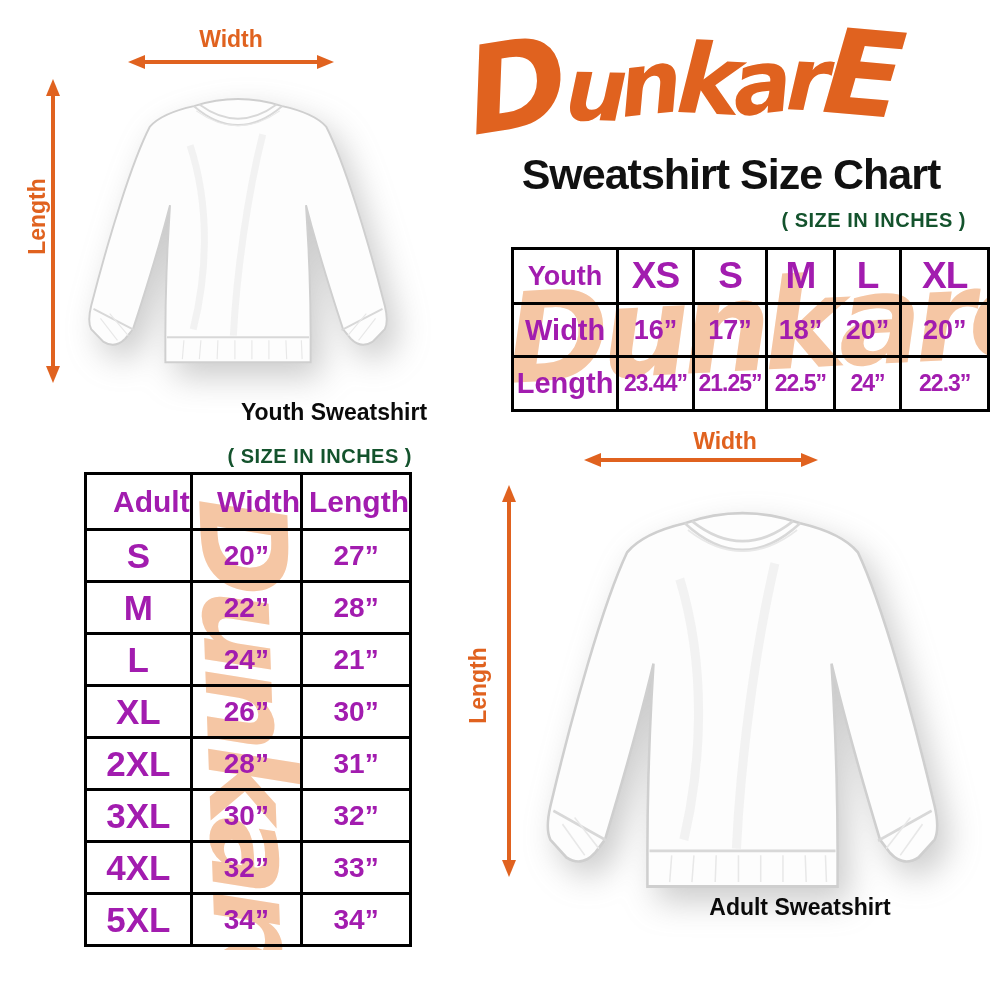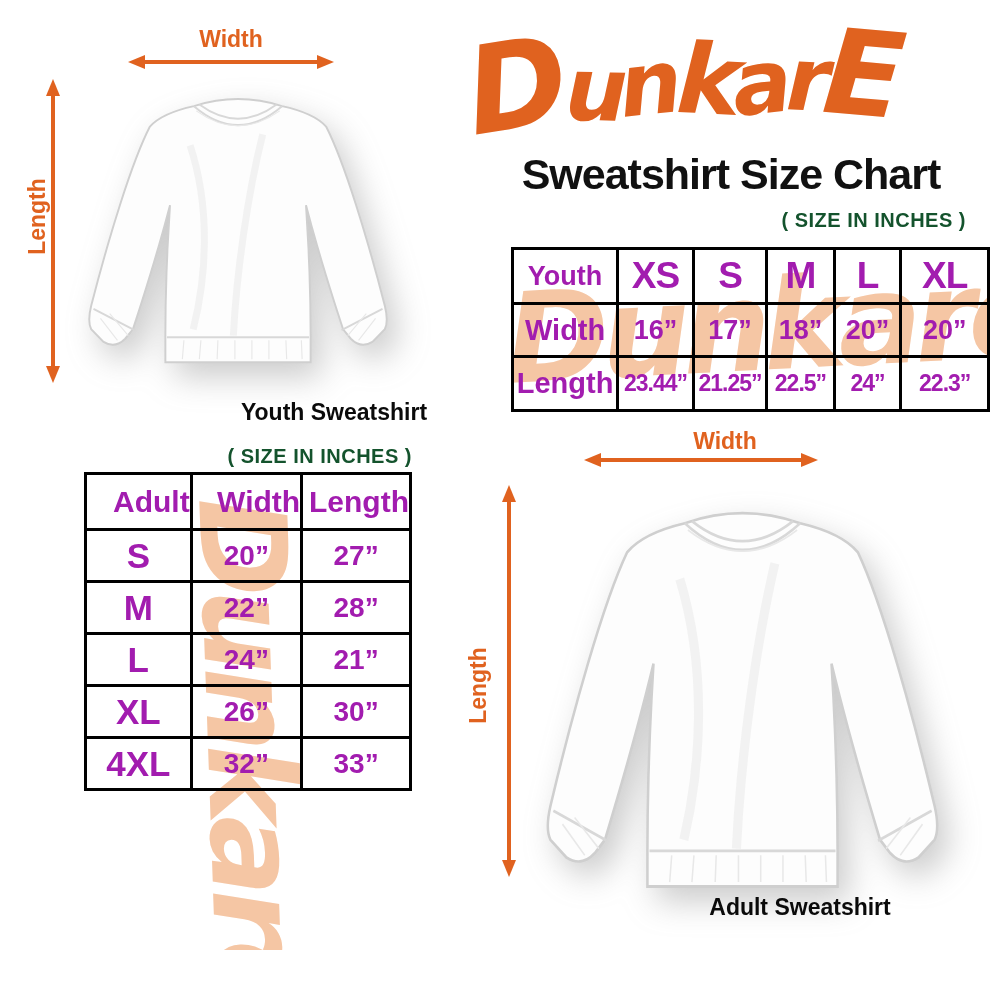--- a/index.html
+++ b/index.html
@@ -226,23 +226,38 @@
     <td class="at-size">L</td>
     <td class="at-num">24”</td>
     <td class="at-num">21”</td>
   </tr>
   <tr>
     <td class="at-size">XL</td>
     <td class="at-num">26”</td>
     <td class="at-num">30”</td>
   </tr>
   <tr>
+    <td class="at-size">2XL</td>
+    <td class="at-num">28”</td>
+    <td class="at-num">31”</td>
+  </tr>
+  <tr>
+    <td class="at-size">3XL</td>
+    <td class="at-num">30”</td>
+    <td class="at-num">32”</td>
+  </tr>
+  <tr>
     <td class="at-size">4XL</td>
     <td class="at-num">32”</td>
     <td class="at-num">33”</td>
+  </tr>
+  <tr>
+    <td class="at-size">5XL</td>
+    <td class="at-num">34”</td>
+    <td class="at-num">34”</td>
   </tr>
 </tbody>
   </table>
 
 <div class="abs dim-label" style="left:665px;top:428px;width:120px;">Width</div>
 <svg class="abs arrow" style="left:584px;top:449px;" width="234" height="22">
   <line x1="15" y1="11" x2="219" y2="11"></line>
   <polygon points="0,11 17,4 17,18"></polygon>
   <polygon points="234,11 217,4 217,18"></polygon>
 </svg>

